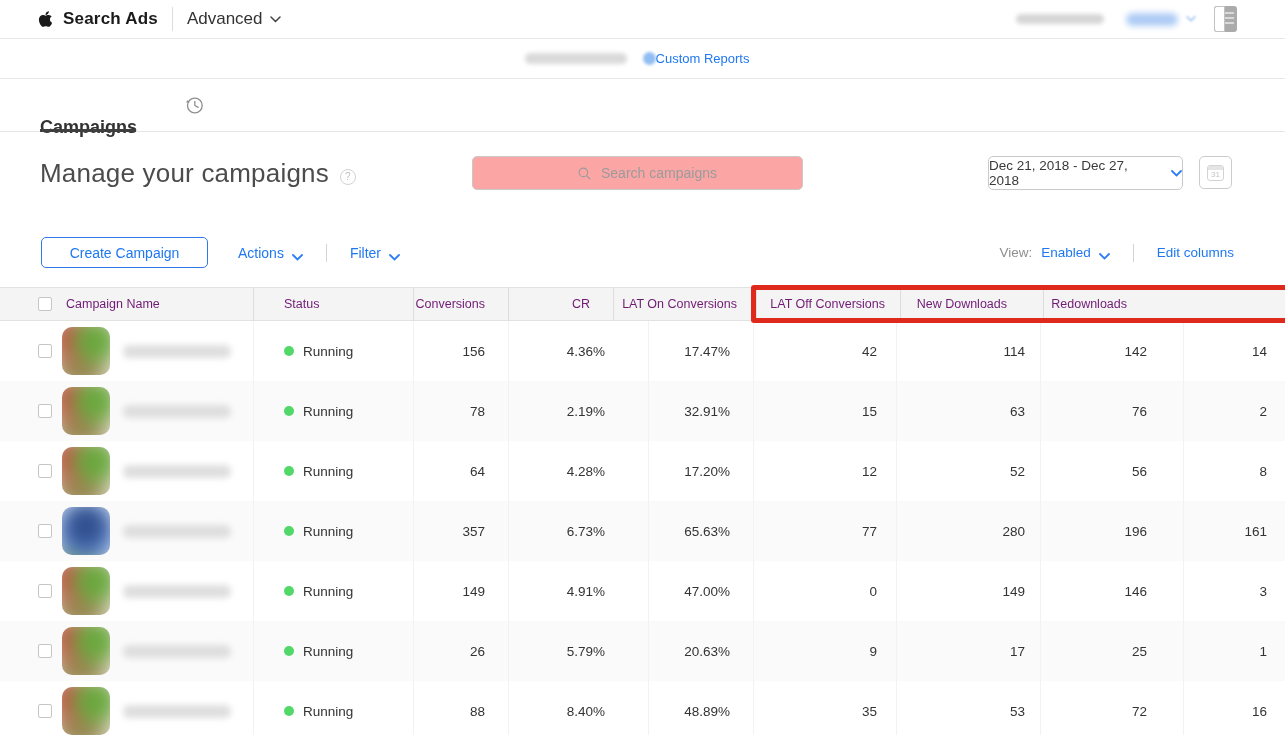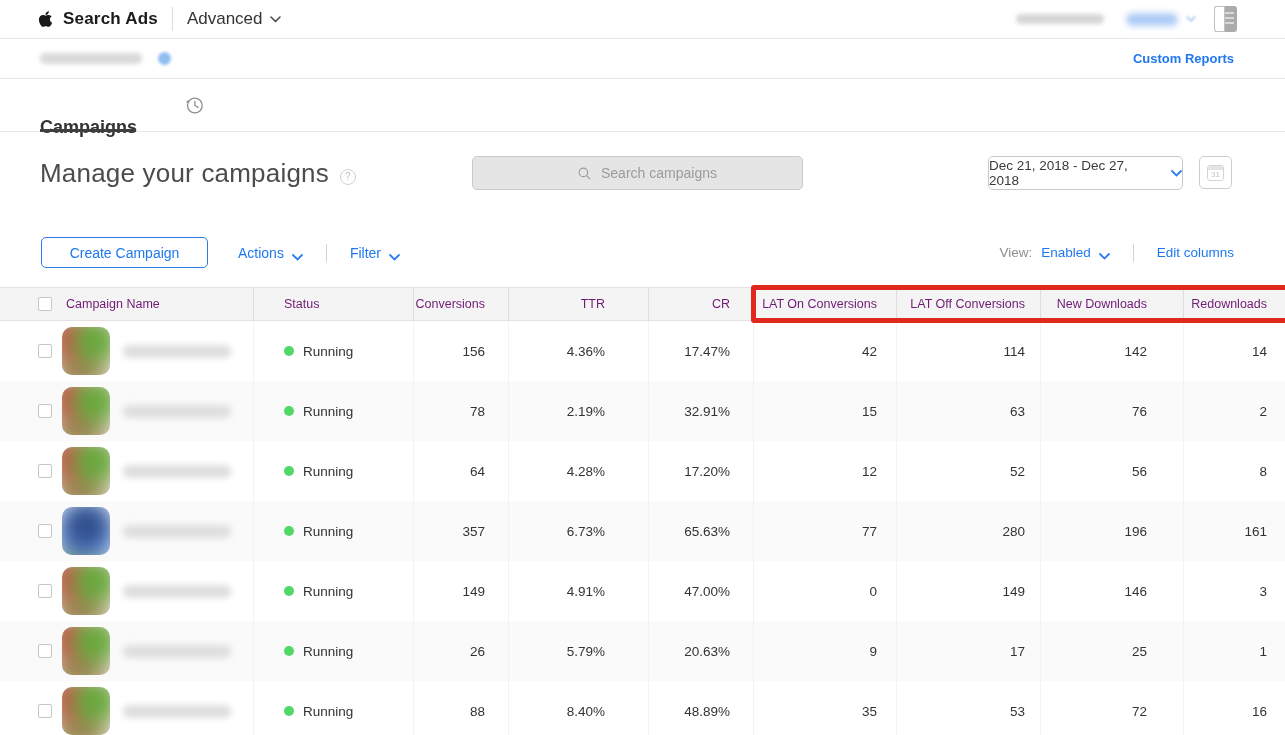--- a/index.html
+++ b/index.html
@@ -22,41 +22,41 @@
   .acct-name { width:52px; height:13px; background:#aecbf5; filter:blur(3px); border-radius:7px; }
   .acct-chev { color:#9cc2f2; filter:blur(1px); margin:0 18px 0 8px; }
   .panel-icon { width:23px; height:26px; border-radius:3px; background:#ababab; position:relative; overflow:hidden; cursor:pointer; }
   .panel-icon::before { content:""; position:absolute; left:0; top:0; bottom:0; width:9px; background:#fff;
                         border:1px solid #c2c2c2; border-radius:3px 0 0 3px; }
   .panel-icon::after { content:""; position:absolute; right:3px; top:6px; width:9px; height:2px; background:#d9d9d9;
                        box-shadow:0 5px 0 #d9d9d9, 0 10px 0 #d9d9d9; }
 
   
   .subbar { height:40px; border-bottom:1px solid #e7e7e7; display:flex; align-items:center;
-            justify-content:space-between; padding:0 51px 0 40px;font-weight:bold; }
+            justify-content:center; padding:0 51px 0 40px; }
   .org-wrap { display:flex; align-items:center; }
   .org-blur { width:102px; height:11px; background:#dadada; border-radius:5px; filter:blur(2px); }
   .org-badge { width:13px; height:13px; border-radius:50%; background:#90bdf2; filter:blur(1.5px); margin-left:16px; }
   .link { color:#1f78f0; cursor:pointer; text-decoration:none; }
   .custom-reports { font-size:13px; }
 
   
   .tabbar { height:53px; border-bottom:1px solid #e6e6e6; position:relative; display:flex; align-items:center; padding-left:40px; }
   .tab-campaigns { font-size:18px; font-weight:bold; color:#333; cursor:pointer;margin-top:44px; }
   .tab-underline { position:absolute; left:40px; bottom:-1px; width:96px; height:3px; background:#3f3f3f; }
   .history-icon { margin-left:47px; display:inline-flex; cursor:pointer; }
 
   
   .main { position:relative; height:603px; overflow:hidden; }
   .page-title { position:absolute; left:40px; top:26px; font-size:26px; color:#4c4c4c; font-weight:normal; letter-spacing:.2px; display:flex; align-items:center; }
   .help-circle { width:16px; height:16px; border:1px solid #d2d2d2; border-radius:50%; color:#c0c0c0; font-size:10px;
                  display:inline-flex; align-items:center; justify-content:center; margin-left:11px; margin-top:6px; cursor:pointer; }
 
   .searchbox { position:absolute; left:472px; top:24px; width:331px; height:34px; border:1px solid #c9c9c9; border-radius:5px;
-               display:flex; align-items:center; padding-left:104px; background:#e5e5e5; }
+               display:flex; align-items:center; padding-left:104px; background:#fca5a5; }
   .search-svg { flex:0 0 auto; margin-right:9px; }
   .searchbox input { border:none; outline:none; font-size:14px; color:#555; width:180px; background:transparent; font-family:"Liberation Sans",sans-serif; }
   .searchbox input::placeholder { color:#9b9b9b; }
 
   .datebox { position:absolute; left:988px; top:24px; width:195px; height:34px; border:1px solid #c9c9c9; border-radius:5px;
              display:flex; align-items:center; justify-content:center; gap:11px; font-size:13.5px; color:#3a3a3a; cursor:pointer; background:#fff; }
   .blue-chev { color:#2e7cf6; display:inline-flex; }
   .calbtn { position:absolute; left:1199px; top:24px; width:33px; height:33px; border:1px solid #cccccc; border-radius:5px;
             display:flex; align-items:center; justify-content:center; background:#fff; cursor:pointer; }
   .cal-glyph { width:17px; height:16px; border:1px solid #d4d4d4; border-radius:3px; position:relative;
@@ -236,21 +236,20 @@
     <div class="table">
       <div class="thead">
         <div class="hcell w-name">
           <span class="cbx"></span>
           <span class="col-label">Campaign Name</span>
         </div>
         <div class="hcell w-status">
           <span>Status</span>
         </div>
         <div class="hcell num w-conv">Conversions</div>
-        <div class="hcell num w-ttr">TTR</div>
         <div class="hcell num w-cr">CR</div>
         <div class="hcell num w-laton">LAT On Conversions</div>
         <div class="hcell num w-latoff">LAT Off Conversions</div>
         <div class="hcell num w-newdl">New Downloads</div>
         <div class="hcell num w-redl">Redownloads</div>
         <div class="red-box"></div>
       </div>
       <div id="tbody">
   <div class="trow">
     <div class="bcell w-name">

